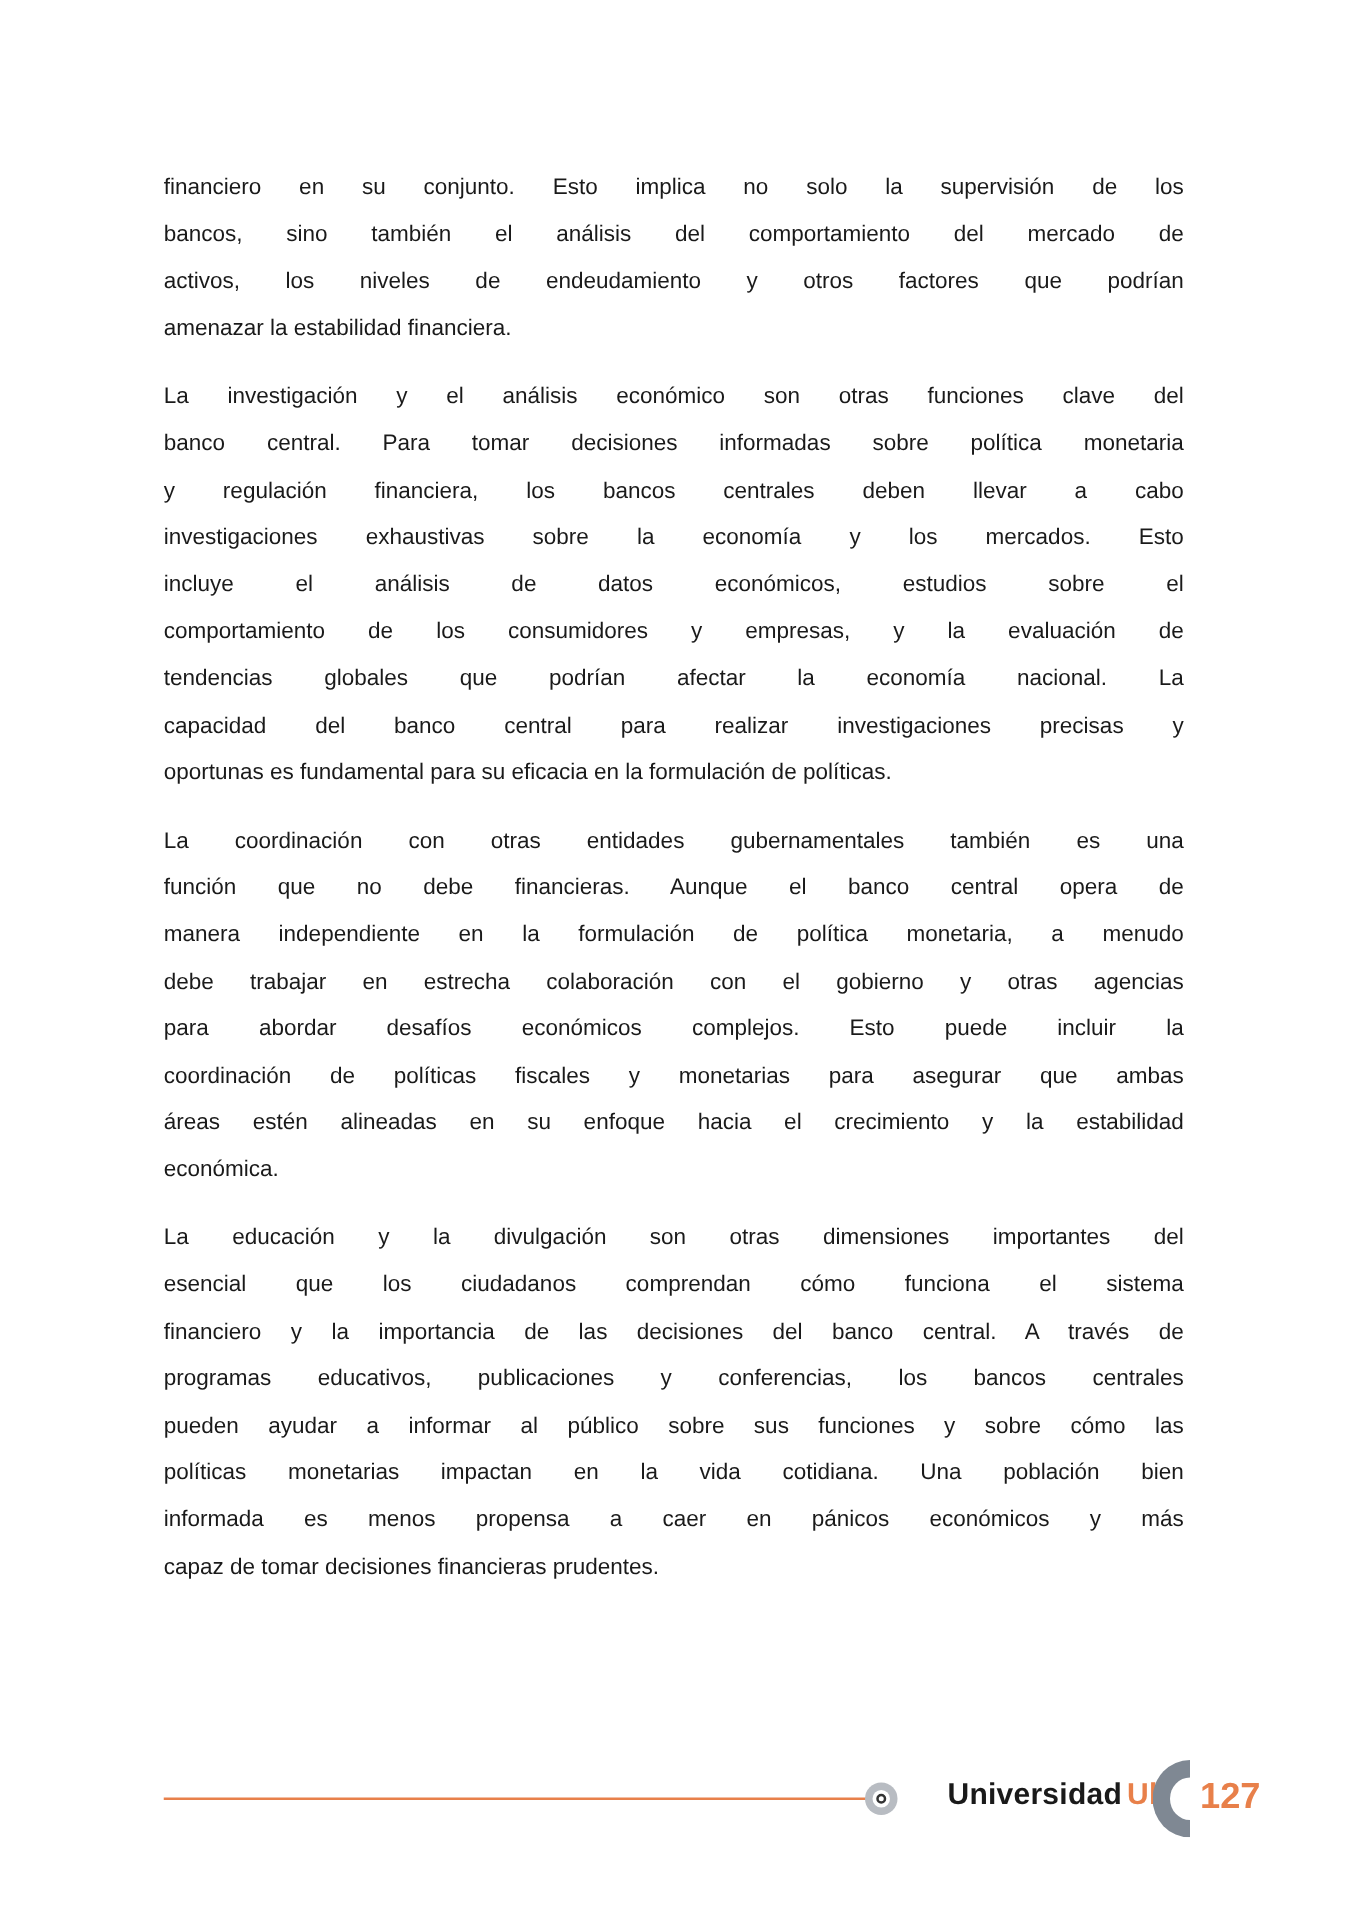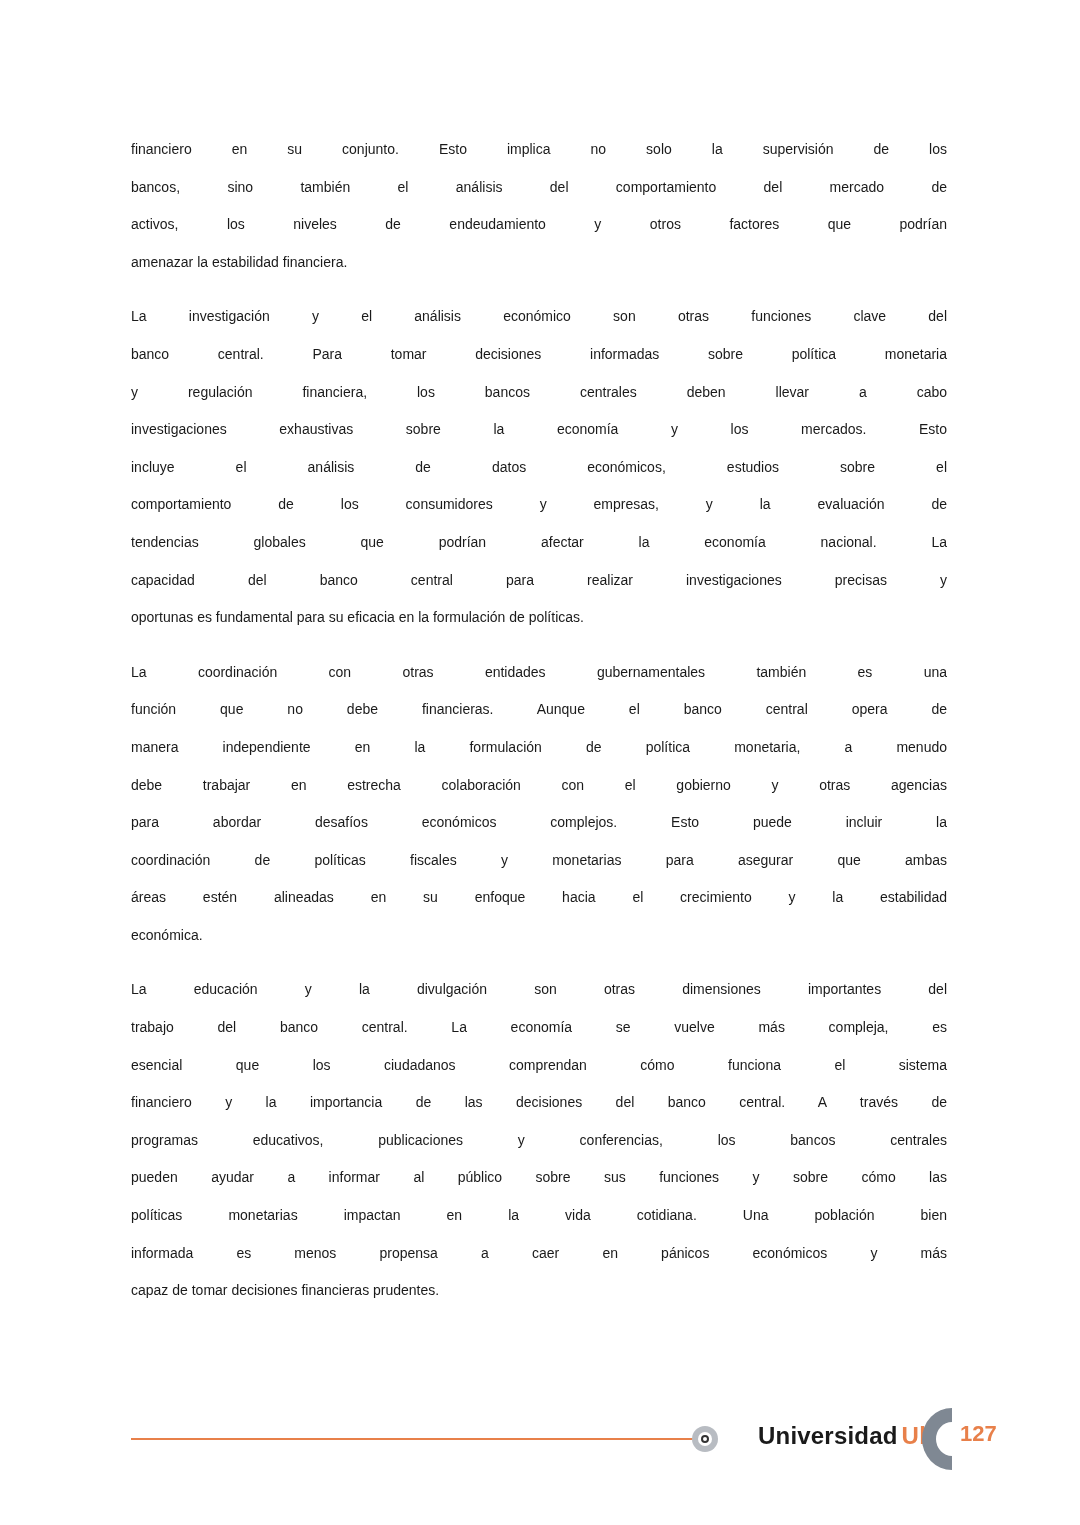--- a/index.html
+++ b/index.html
@@ -1,34 +1,34 @@
 <!DOCTYPE html>
 <html><head>
 <meta charset="utf-8">
 <style>
   html, body { margin:0; padding:0; background:#ffffff; }
   body { width:1080px; height:1525px; position:relative; overflow:hidden;
          font-family:"Liberation Sans", sans-serif; color:#1a1a1a; }
   .content { position:absolute; left:131px; top:131px; width:816px; }
   .para { margin:0 0 17px 0; }
-  .line { display:block; font-size:14px; line-height:37.6px; height:37.6px;
+  .line { display:block; font-size:18px; line-height:37.6px; height:37.6px;
           text-align:justify; text-align-last:justify; white-space:nowrap; }
   .line.last { text-align-last:left; }
   .footer-line { position:absolute; left:131px; top:1438px; width:565px; height:2px; background:#e8804a; }
   .footer-ring { position:absolute; left:692px; top:1426px; width:26px; height:26px; border-radius:50%;
                  background:#b8bcc2; box-sizing:border-box; }
   .footer-ring .inner { position:absolute; left:6px; top:6px; width:14px; height:14px; border-radius:50%; background:#ffffff; }
   .footer-ring .dot { position:absolute; left:9px; top:9px; width:8px; height:8px; border-radius:50%;
                       border:2px solid #333; box-sizing:border-box; }
   .brand { position:absolute; left:735px; top:1422px; font-size:24px; font-weight:bold; color:#1a1a1a; letter-spacing:0.2px;margin-left:23px; }
   .brand .uk { color:#e8804a; margin-left:4px; }
   .arc { position:absolute; left:922px; top:1408px; width:60px; height:62px; border-radius:50%;
          border:14px solid #7f8893; border-right-color:transparent; border-top-color:#7f8893; box-sizing:border-box;
          clip-path: inset(0 50% 0 0); }
-  .page-num { position:absolute; left:960px; top:1421px; font-size:22px; font-weight:bold; color:#e8804a; }
+  .page-num { position:absolute; left:960px; top:1421px; font-size:29px; font-weight:bold; color:#e8804a; }
 </style>
 </head>
 <body>
 
 <div class="content">
   <p class="para">
     <span class="line">financiero en su conjunto. Esto implica no solo la supervisión de los</span>
     <span class="line">bancos, sino también el análisis del comportamiento del mercado de</span>
     <span class="line">activos, los niveles de endeudamiento y otros factores que podrían</span>
     <span class="line last">amenazar la estabilidad financiera.</span>
@@ -49,21 +49,20 @@
     <span class="line">función que no debe financieras. Aunque el banco central opera de</span>
     <span class="line">manera independiente en la formulación de política monetaria, a menudo</span>
     <span class="line">debe trabajar en estrecha colaboración con el gobierno y otras agencias</span>
     <span class="line">para abordar desafíos económicos complejos. Esto puede incluir la</span>
     <span class="line">coordinación de políticas fiscales y monetarias para asegurar que ambas</span>
     <span class="line">áreas estén alineadas en su enfoque hacia el crecimiento y la estabilidad</span>
     <span class="line last">económica.</span>
   </p>
   <p class="para">
     <span class="line">La educación y la divulgación son otras dimensiones importantes del</span>
-    <span class="line">trabajo del banco central. La economía se vuelve más compleja, es</span>
     <span class="line">esencial que los ciudadanos comprendan cómo funciona el sistema</span>
     <span class="line">financiero y la importancia de las decisiones del banco central. A través de</span>
     <span class="line">programas educativos, publicaciones y conferencias, los bancos centrales</span>
     <span class="line">pueden ayudar a informar al público sobre sus funciones y sobre cómo las</span>
     <span class="line">políticas monetarias impactan en la vida cotidiana. Una población bien</span>
     <span class="line">informada es menos propensa a caer en pánicos económicos y más</span>
     <span class="line last">capaz de tomar decisiones financieras prudentes.</span>
   </p>
 </div>
 

